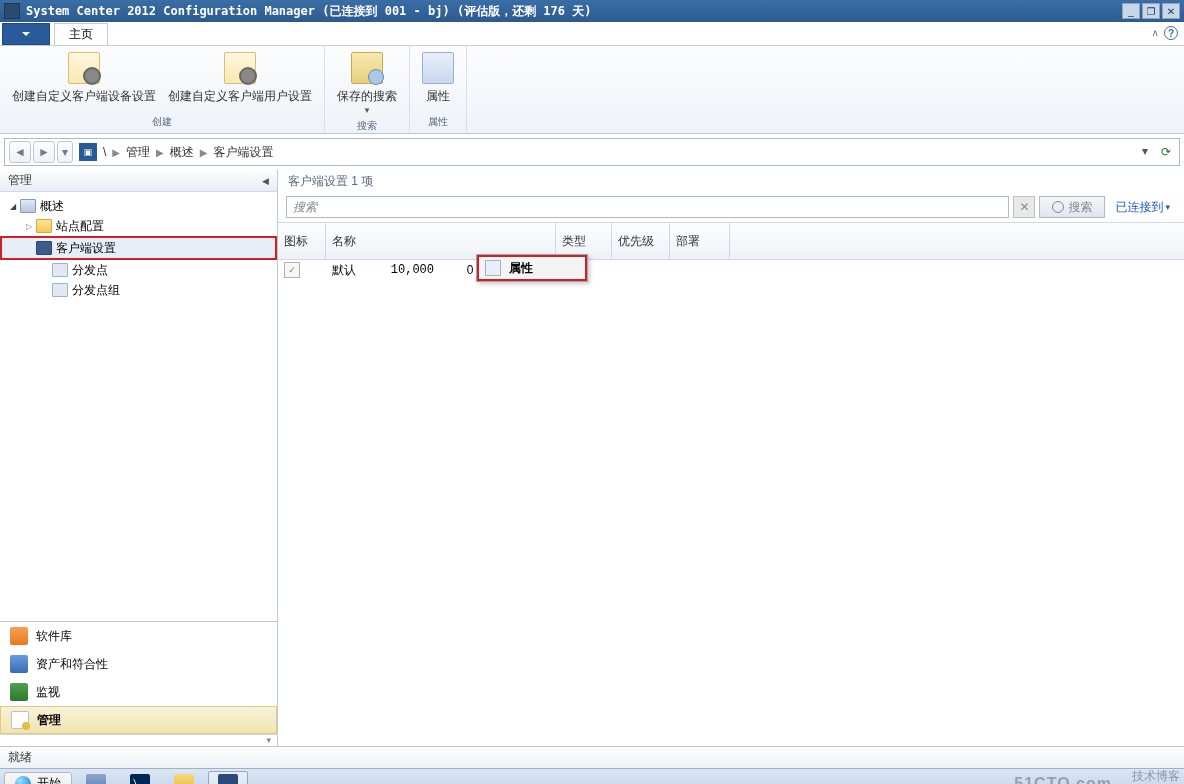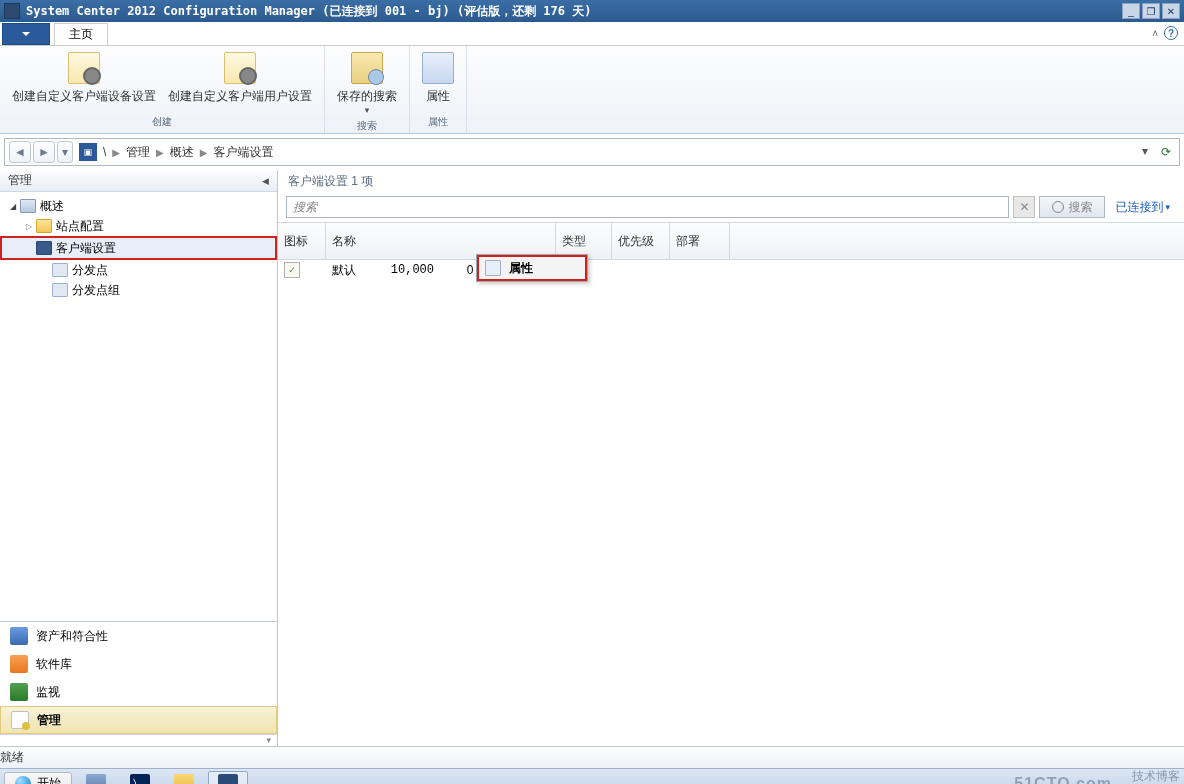--- a/index.html
+++ b/index.html
@@ -91,21 +91,21 @@
 .col-priority { width: 58px; justify-content: flex-end; font-family: Liberation Mono, monospace; }
 .col-deploy { width: 60px; }
 .row-icon-box { width: 16px; height: 16px; border: 1px solid #b0b0b0; background: #f8f8f0; display:flex;align-items:center;justify-content:center; }
 .row-icon-box::after { content:"✓"; color:#5a8a5a; font-size:9px; }
 
 .context-menu { position: absolute; left: 476px; top: 254px; width: 112px; background: #f4f4f4; border: 1px solid #a0a8b4; box-shadow: 2px 2px 4px rgba(0,0,0,0.2); }
 .context-menu-hl { border: 2px solid #d02020; }
 .context-item { height: 22px; display: flex; align-items: center; padding: 0 6px; gap: 8px; }
 .context-icon { width: 16px; height: 16px; background: #e8effa; border: 1px solid #a0b0c8; border-radius: 1px; }
 
-.statusbar { height: 22px; border-top: 1px solid #c0c8d4; display: flex; align-items: center; padding: 0 0; color: #333; background: linear-gradient(#fdfdfe,#eef2f8); }
+.statusbar { height: 22px; border-top: 1px solid #c0c8d4; display: flex; align-items: center; padding: 0 8px; color: #333; background: linear-gradient(#fdfdfe,#eef2f8); }
 
 .taskbar { height: 30px; background: linear-gradient(#dce6f4, #c0d0e8); border-top: 1px solid #a0b0c8; display: flex; align-items: center; padding: 0 4px; position: relative; }
 .start-btn { height: 24px; padding: 0 10px; background: linear-gradient(#f8f8f8,#e8e8e8); border: 1px solid #b0b8c4; border-radius: 3px; display: flex; align-items: center; gap: 6px; }
 .start-orb { width: 16px; height: 16px; border-radius: 50%; background: radial-gradient(circle at 30% 30%, #a0e0ff, #0078d4); }
 .tb-item { width: 40px; height: 26px; margin-left: 4px; border: 1px solid transparent; border-radius: 2px; display: flex; align-items: center; justify-content: center; }
 .tb-item.active { background: rgba(255,255,255,0.4); border-color: #90a8c8; }
 .tb-icon { width: 20px; height: 20px; border-radius: 2px; }
 .tb-icon.srv { background: linear-gradient(#88a8d0,#5878a8); }
 .tb-icon.ps { background: #012456; color:#fff; display:flex;align-items:center;justify-content:center;font-size:10px;font-weight:bold;}
 .tb-icon.explorer { background: linear-gradient(#f8d878,#e8b838); }
@@ -218,26 +218,26 @@
         <span>分发点</span>
       </div>
       <div class="tree-item l3">
         <span class="tree-caret none"></span>
           <span class="tree-icon node"></span>
         <span>分发点组</span>
       </div>
     </div>
     <div class="wunderbar">
       <div class="wb-item">
+        <div class="wb-icon software"></div>
+        <span>软件库</span>
+      </div>
+      <div class="wb-item">
         <div class="wb-icon assets"></div>
         <span>资产和符合性</span>
-      </div>
-      <div class="wb-item">
-        <div class="wb-icon software"></div>
-        <span>软件库</span>
       </div>
       <div class="wb-item">
         <div class="wb-icon monitor"></div>
         <span>监视</span>
       </div>
       <div class="wb-item active">
         <div class="wb-icon admin"></div>
         <span style="font-weight:bold;">管理</span>
       </div>
       <div style="height:12px;border-top:1px solid #d0d8e4;display:flex;justify-content:flex-end;padding:0 6px;">

